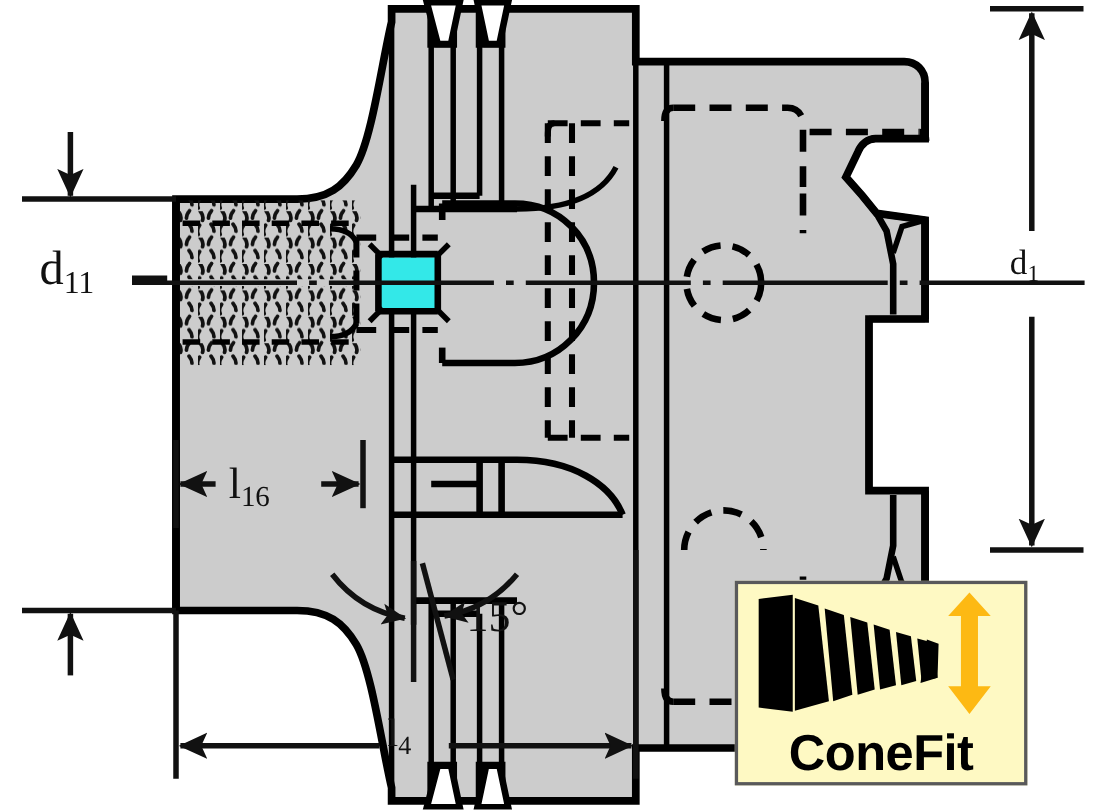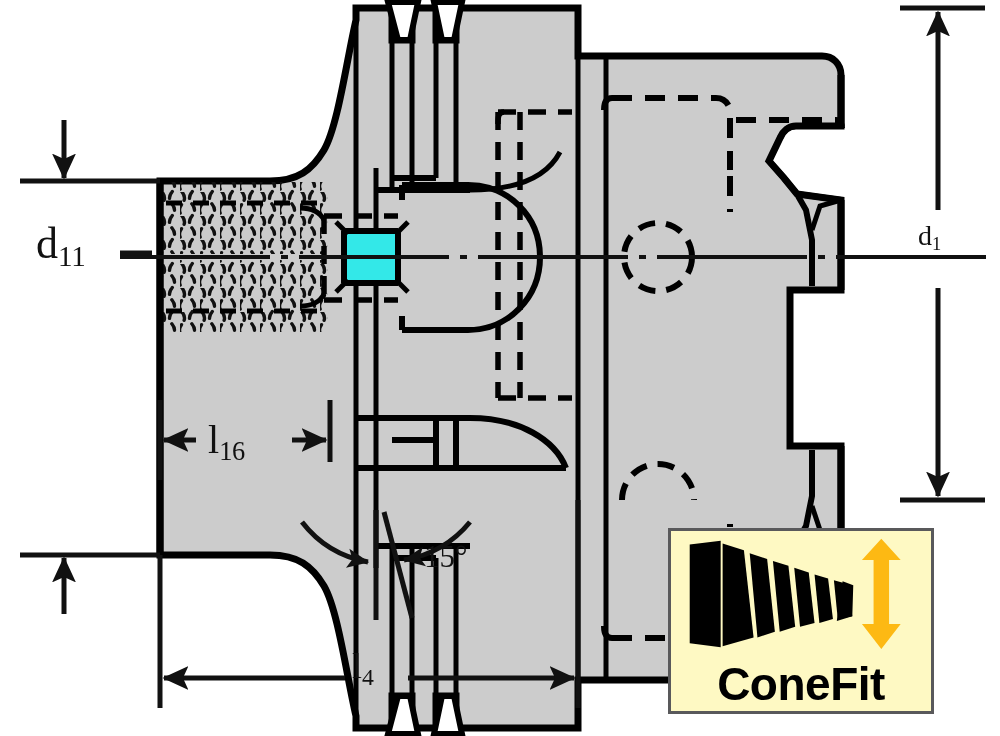--- a/index.html
+++ b/index.html
@@ -36,24 +36,24 @@
     user-select: none;
   }
   .dim-label .sub {
     font-size: 0.66em;
     vertical-align: baseline;
     position: relative;
     top: 0.28em;
     letter-spacing: -0.01em;
   }
   #label-d11 { left: 36px;  top: 222px; font-size: 44px; }
-  #label-d1  { left: 918px; top: 222px; font-size: 28px; text-align: right; }
+  #label-d1  { left: 918px; top: 222px; font-size: 32px; text-align: right; }
   #label-l16 { left: 208px; top: 420px; font-size: 40px; text-align: center; }
   #label-l4  { left: 352px; top: 648px; font-size: 36px; }
-  #label-angle { left: 424px; top: 541px; font-size: 31px; }
+  #label-angle { left: 424px; top: 541px; font-size: 40px; }
 
   
   #conefit-badge {
     position: absolute;
     left: 668px;
     top: 528px;
     width: 266px;
     height: 186px;
     border: 3px solid #59595b;
     background: #fef9c3;

